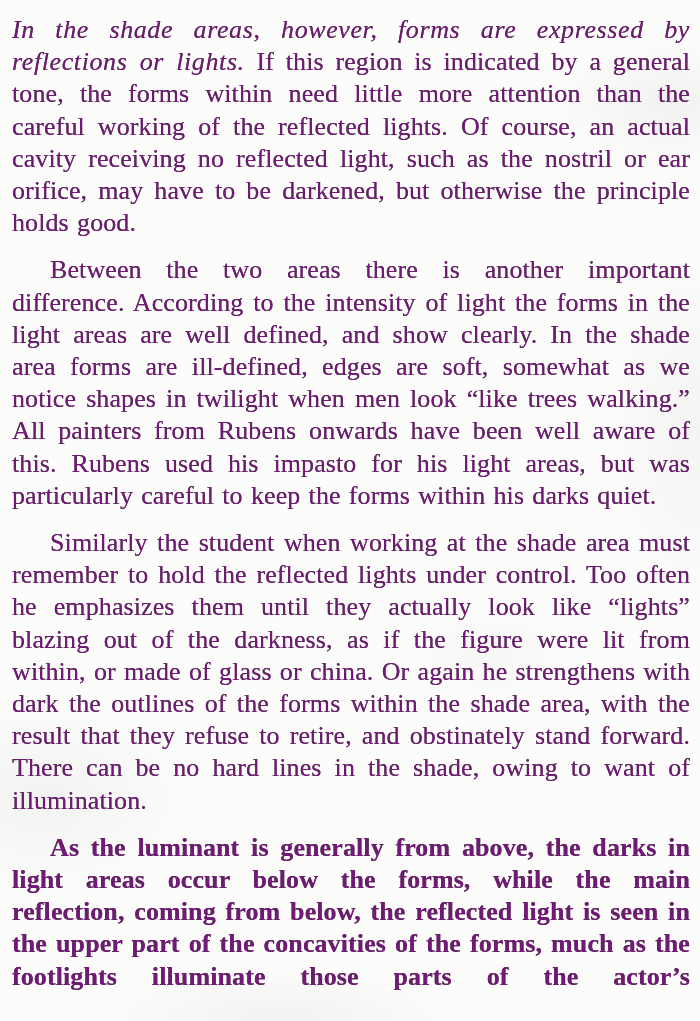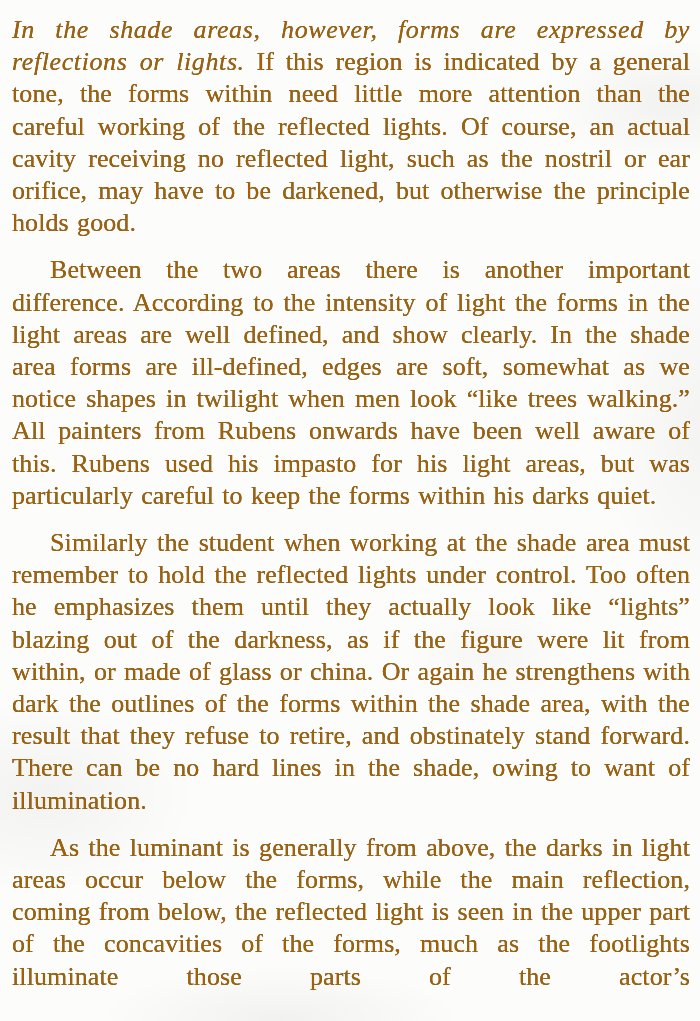--- a/index.html
+++ b/index.html
@@ -24,34 +24,35 @@
 
   .page {
     width: 100%;
     height: 100%;
     padding: 14px 10px 0 12px;
   }
 
   .page p {
     font-size: 26px;
     line-height: 32.2px;
-    color: #a16207;
+    color: #701a75;
     text-align: justify;
     word-spacing: 1.6px;
     letter-spacing: 0.1px;
     text-shadow: 0 0 0.6px rgba(20,20,20,0.75);
   }
 
   .page p.indented {
     text-indent: 38px;
     margin-top: 15px;
   }
 
   .page p.fill-last-line {
     text-align-last: justify;
+    font-weight: bold;
   }
 
   .page em {
     font-style: italic;
     letter-spacing: 0.6px;
   }
 </style>
 </head>
 <body>
 

